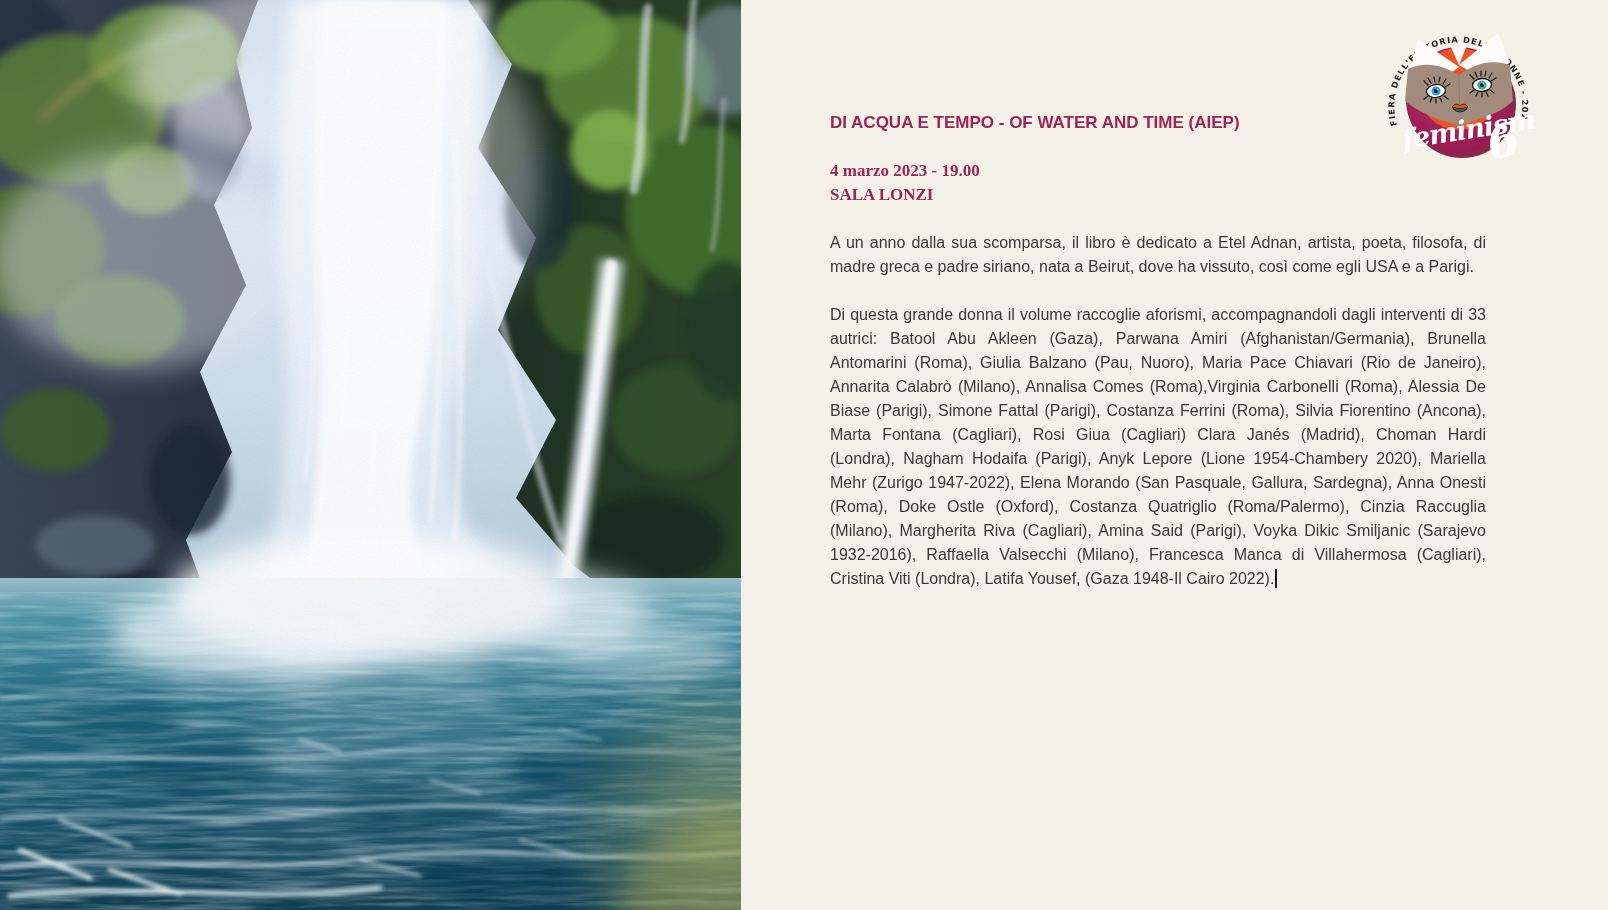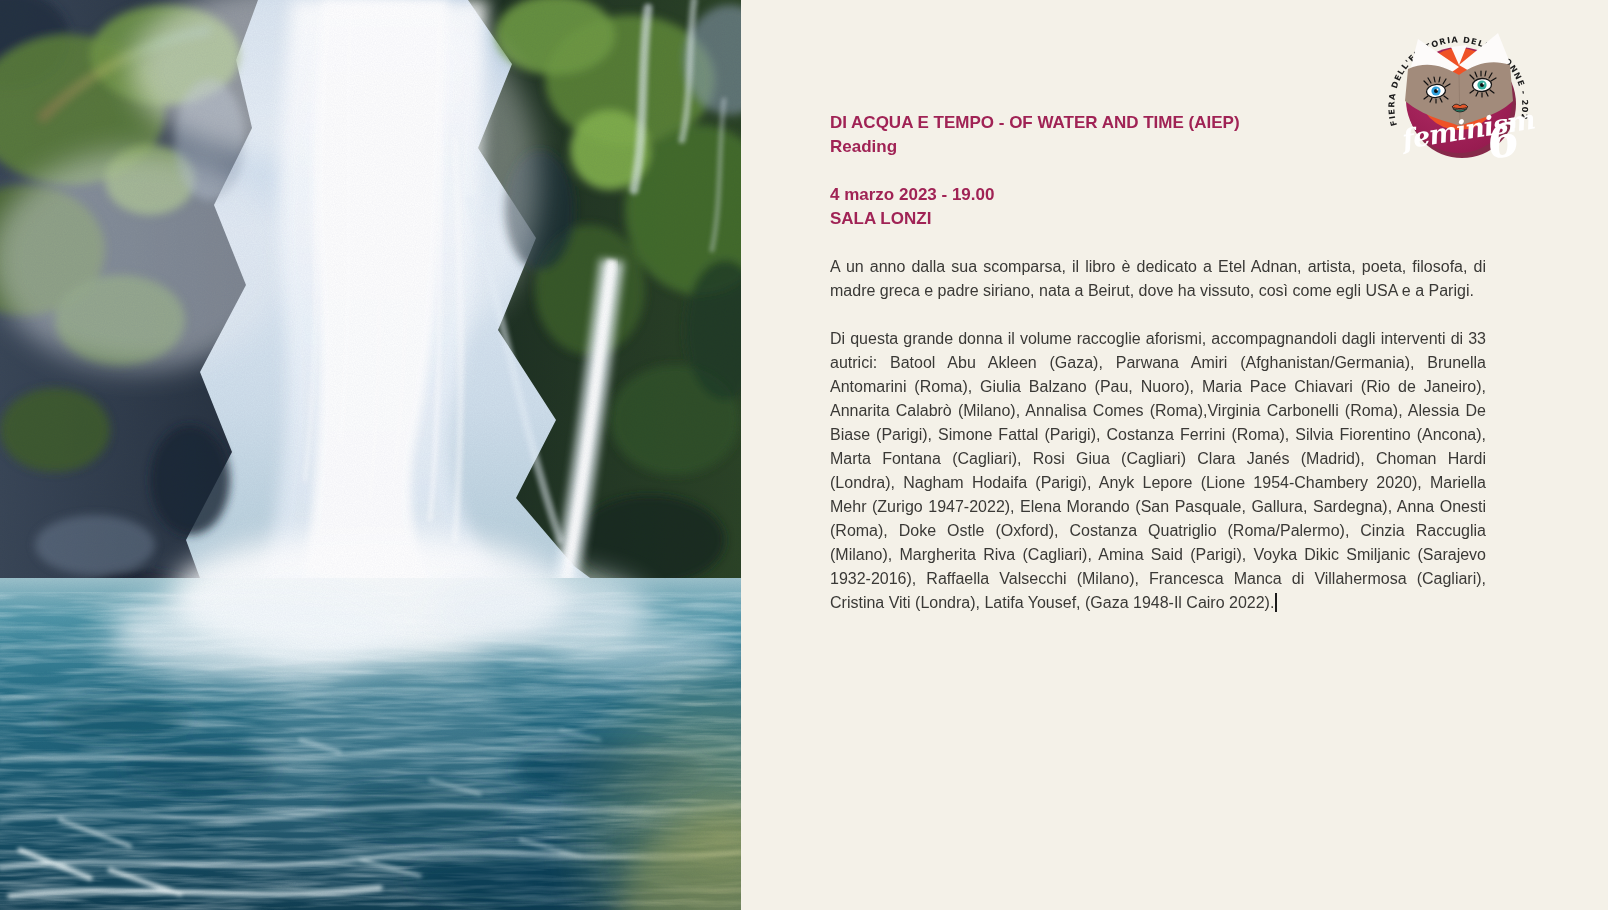--- a/index.html
+++ b/index.html
@@ -19,21 +19,21 @@
   .logo-wrap{
     position:absolute;left:633px;top:7px;width:170px;height:170px;
   }
   .text-col{
     position:absolute;left:89px;top:111px;width:656px;
   }
   .title-block{margin:0 0 24px 0;}
   .title-line{
     font-size:17px;line-height:24px;font-weight:bold;color:#a02355;margin:0;
   }
-  .meta-block{margin:0 0 24px 0;}
+  .meta-block{margin:0 0 24px 0;font-family:Liberation Serif, serif;}
   .body-par{
     font-size:16px;line-height:24px;color:#3a3936;text-align:justify;
     margin:24px 0 0 0;
   }
   .body-par:first-of-type{margin-top:15px;}
   .caret{
     display:inline-block;width:2px;height:19px;background:#1c1c1c;
     vertical-align:-4px;margin-left:1px;
   }
 </style>
@@ -289,21 +289,20 @@
       </g>
 
       <text x="30" y="142" transform="rotate(-9 30 142)" font-size="27" fill="#ffffff" font-style="italic" font-weight="bold" font-family="'DejaVu Serif',serif" letter-spacing="-1">feminism</text>
       <text x="116" y="152" transform="rotate(-9 116 152)" font-size="46" fill="#ffffff" font-style="italic" font-weight="bold" font-family="'DejaVu Serif',serif">6</text>
     </svg>
   </div>
 
   <div class="text-col">
     <div class="title-block">
       <p class="title-line">DI ACQUA E TEMPO - OF WATER AND TIME (AIEP)</p>
-      <p class="title-line">Reading</p>
     </div>
     <div class="meta-block">
       <p class="title-line">4 marzo 2023 - 19.00</p>
       <p class="title-line">SALA LONZI</p>
     </div>
     <p class="body-par">
       <span>A un anno dalla sua scomparsa, il libro è dedicato a Etel Adnan, artista, poeta, filosofa, di madre greca e padre siriano, nata a Beirut, dove ha vissuto, così come egli USA e a Parigi.</span>
     </p>
     <p class="body-par">
       <span>Di questa grande donna il volume raccoglie aforismi, accompagnandoli dagli interventi di 33 autrici: Batool Abu Akleen (Gaza), Parwana Amiri (Afghanistan/Germania), Brunella Antomarini (Roma), Giulia Balzano (Pau, Nuoro), Maria Pace Chiavari (Rio de Janeiro), Annarita Calabrò (Milano), Annalisa Comes (Roma),Virginia Carbonelli (Roma), Alessia De Biase (Parigi), Simone Fattal (Parigi), Costanza Ferrini (Roma), Silvia Fiorentino (Ancona), Marta Fontana (Cagliari), Rosi Giua (Cagliari) Clara Janés (Madrid), Choman Hardi (Londra), Nagham Hodaifa (Parigi), Anyk Lepore (Lione 1954-Chambery 2020), Mariella Mehr (Zurigo 1947-2022), Elena Morando (San Pasquale, Gallura, Sardegna), Anna Onesti (Roma), Doke Ostle (Oxford), Costanza Quatriglio (Roma/Palermo), Cinzia Raccuglia (Milano), Margherita Riva (Cagliari), Amina Said (Parigi), Voyka Dikic Smiljanic (Sarajevo 1932-2016), Raffaella Valsecchi (Milano), Francesca Manca di Villahermosa (Cagliari), Cristina Viti (Londra), Latifa Yousef, (Gaza 1948-Il Cairo 2022).</span><span class="caret"></span>

